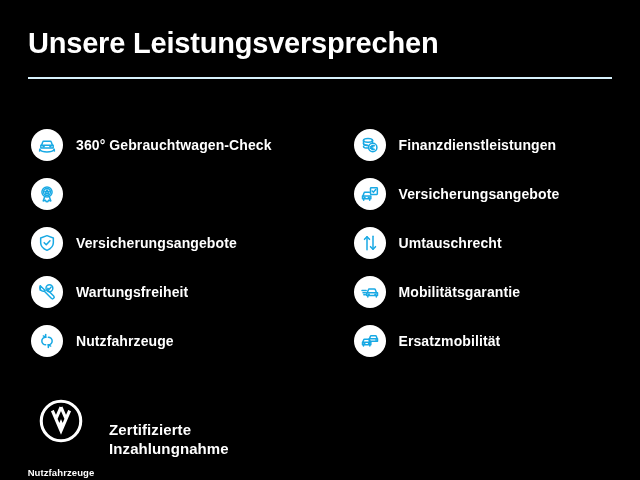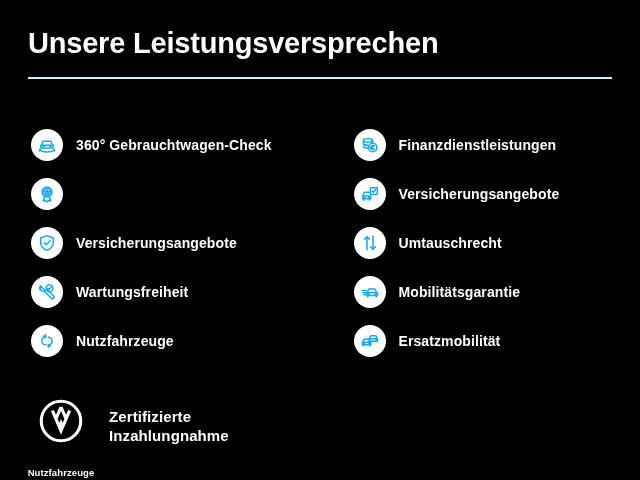--- a/index.html
+++ b/index.html
@@ -136,21 +136,21 @@
   .brand-sub {
     margin-top: 3px;
     color: #ffffff;
     font-size: 9.5px;
     font-weight: 700;
     letter-spacing: 0.1px;
     white-space: nowrap;
   }
   .footer-text {
     margin-left: 15px;
-    margin-top: 9px;
+    margin-top: 22px;
     color: #ffffff;
     font-size: 15px;
     font-weight: 700;
     line-height: 19px;
     letter-spacing: 0.1px;
   }
   .footer-text div { white-space: nowrap; }
 </style>
 </head>
 <body>

